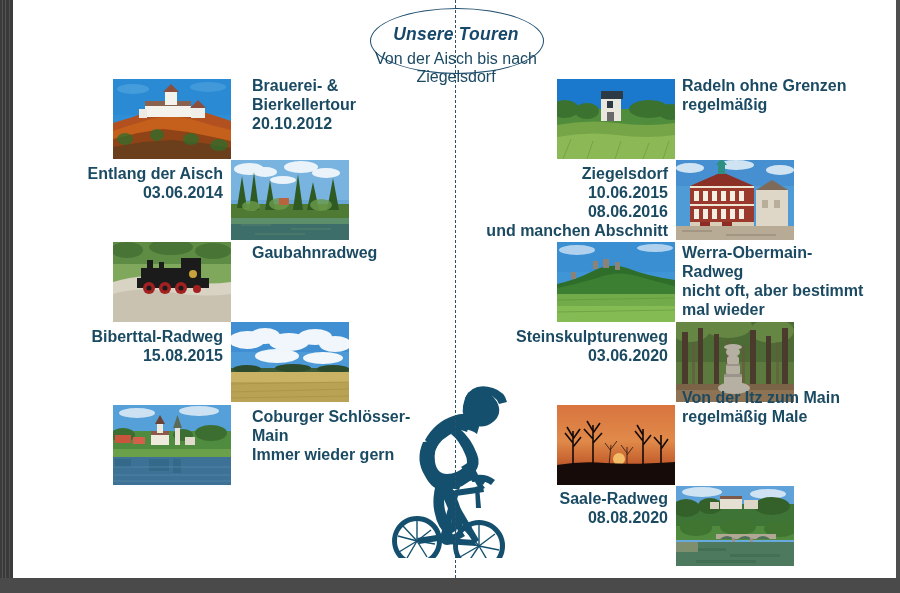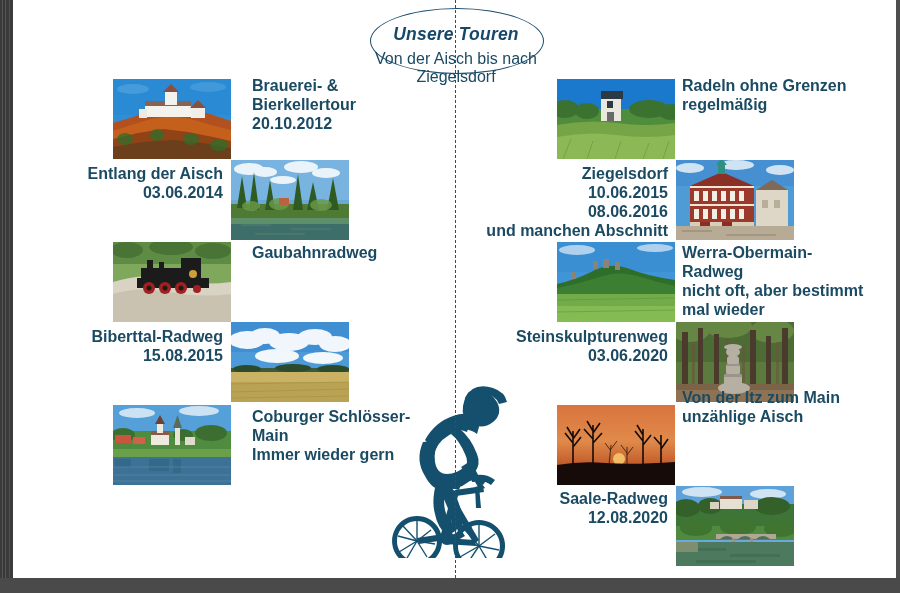--- a/index.html
+++ b/index.html
@@ -549,21 +549,21 @@
             <path d="M104 60 L104 30 M104 40 L97 32 M104 44 L111 34"></path>
           </g>
           <g stroke="#160b09" stroke-width="0.8" fill="none" opacity=".9">
             <path d="M52 60 L54 40 M54 46 L48 38 M54 44 L60 36"></path>
             <path d="M70 60 L70 42 M70 48 L64 40 M70 50 L76 42"></path>
           </g>
         </svg>
       </div>
       <div class="caption align-left" style="left:669px; top:389px; width:190px;">
         <span class="cap-title">Von der Itz zum Main</span>
-        <span class="cap-sub">unzählige Aisch</span>
+        <span class="cap-sub">regelmäßig Male</span>
       </div>
     </div>
 
     <div class="entry">
       <div class="photo" style="left:663px; top:486px;">
         <svg viewBox="0 0 118 80" preserveAspectRatio="none">
           <rect x="0" y="0" width="118" height="80" fill="#69a9dd"></rect>
           <rect x="0" y="0" width="118" height="22" fill="#5fa1d9"></rect>
           <g fill="#ffffff" opacity=".7">
             <ellipse cx="26" cy="6" rx="20" ry="5"></ellipse>
@@ -599,21 +599,21 @@
           <g fill="#3e6a4e" opacity=".6">
             <rect x="10" y="62" width="40" height="3"></rect>
             <rect x="54" y="68" width="50" height="3"></rect>
             <rect x="20" y="74" width="60" height="3"></rect>
           </g>
           <rect x="0" y="56" width="22" height="10" fill="#7d8f6e"></rect>
         </svg>
       </div>
       <div class="caption align-right" style="left:470px; top:490px; width:185px;">
         <span class="cap-title">Saale-Radweg</span>
-        <span class="cap-sub">12.08.2020</span>
+        <span class="cap-sub">08.08.2020</span>
       </div>
     </div>
 
     <div class="cyclist">
       <svg viewBox="0 0 130 190" width="130" height="190">
         <g fill="#14506e">
 
           <path d="M34 148 a25 25 0 1 0 0.1 0 Z M34 153 a20 20 0 1 1 -0.1 0 Z"></path>
 
           <path d="M96 152 a26 26 0 1 0 0.1 0 Z M96 157 a21 21 0 1 1 -0.1 0 Z"></path>

